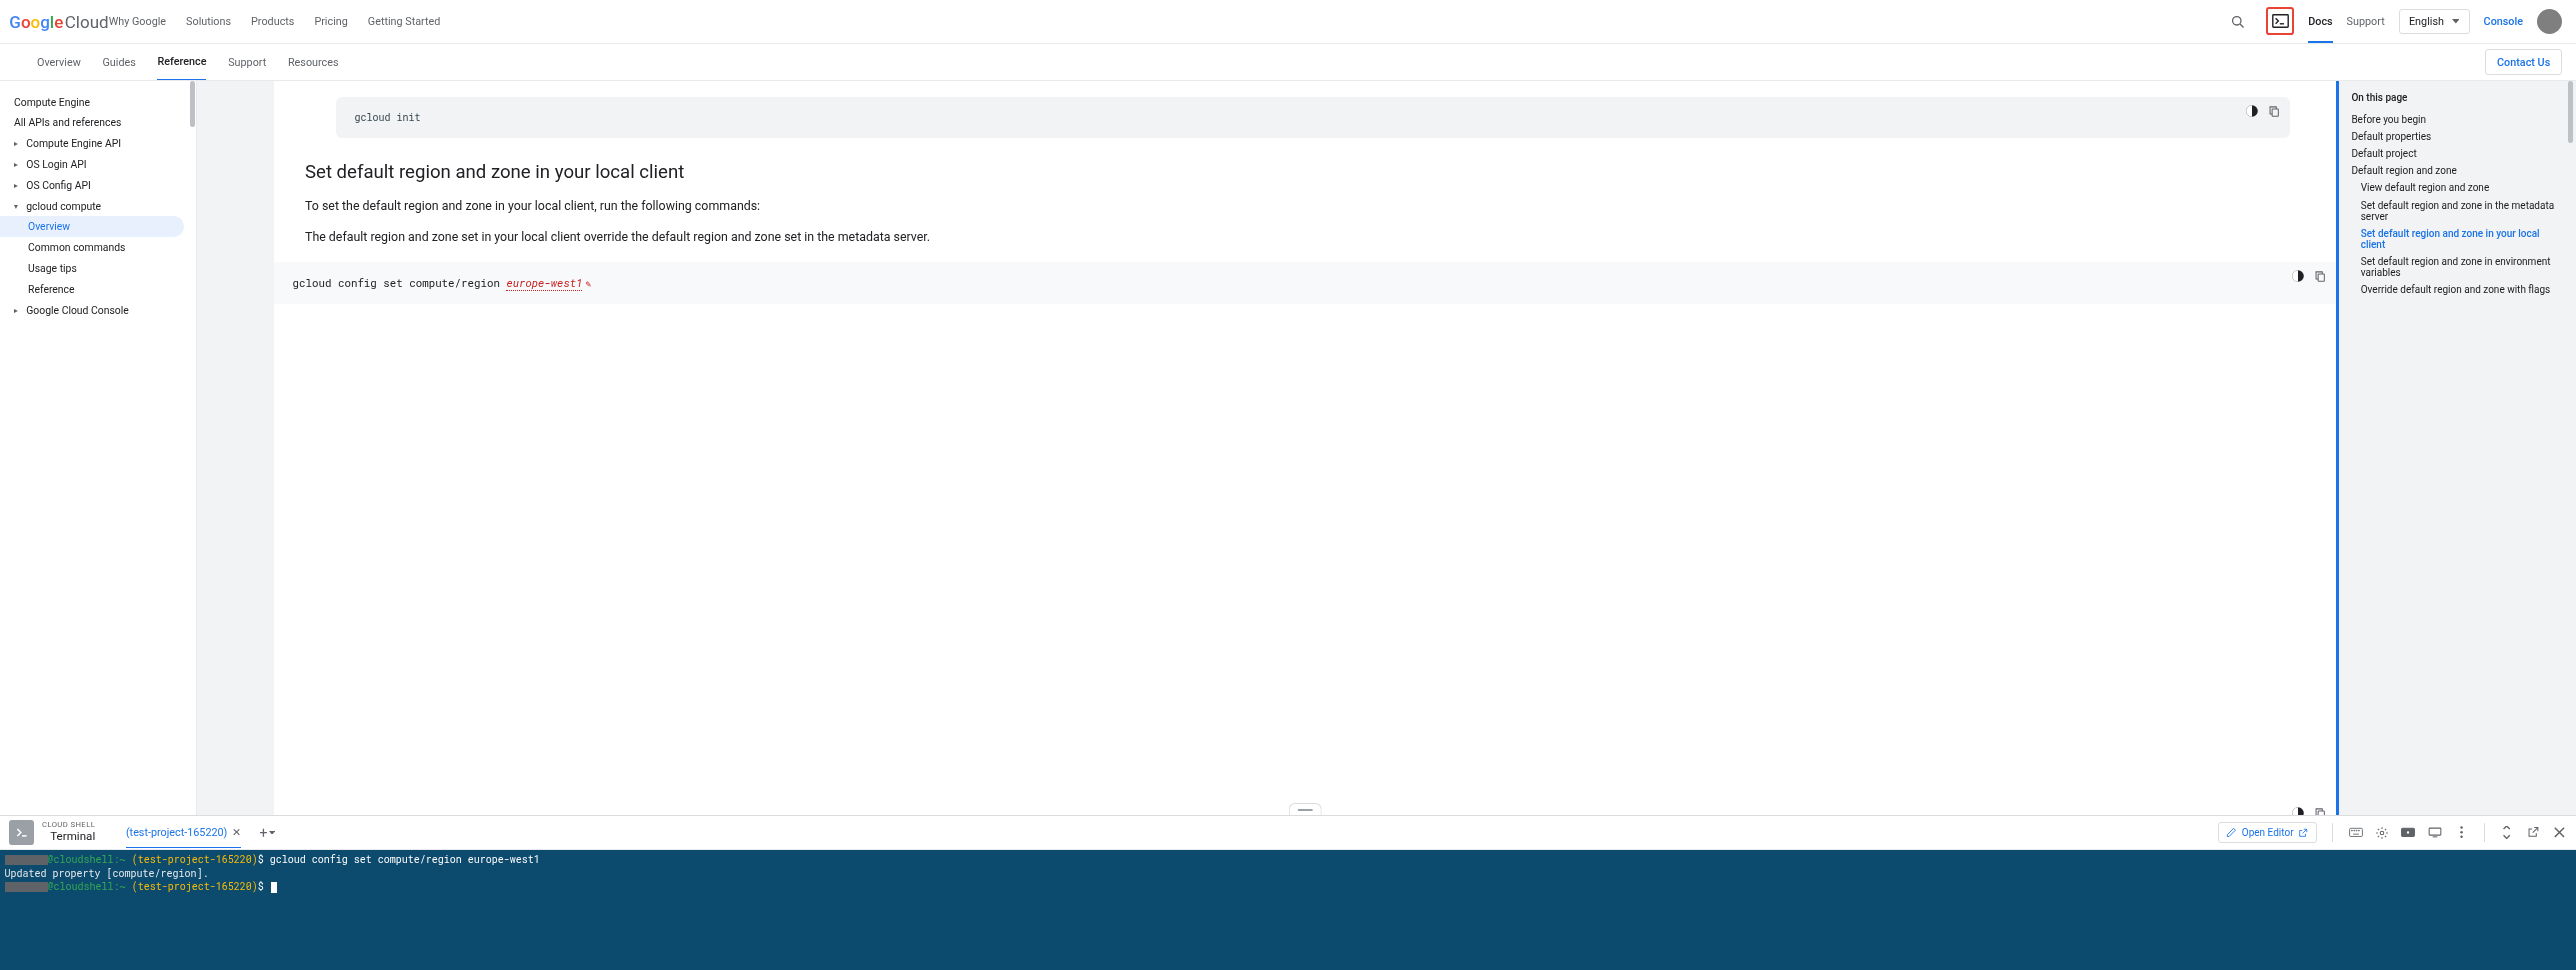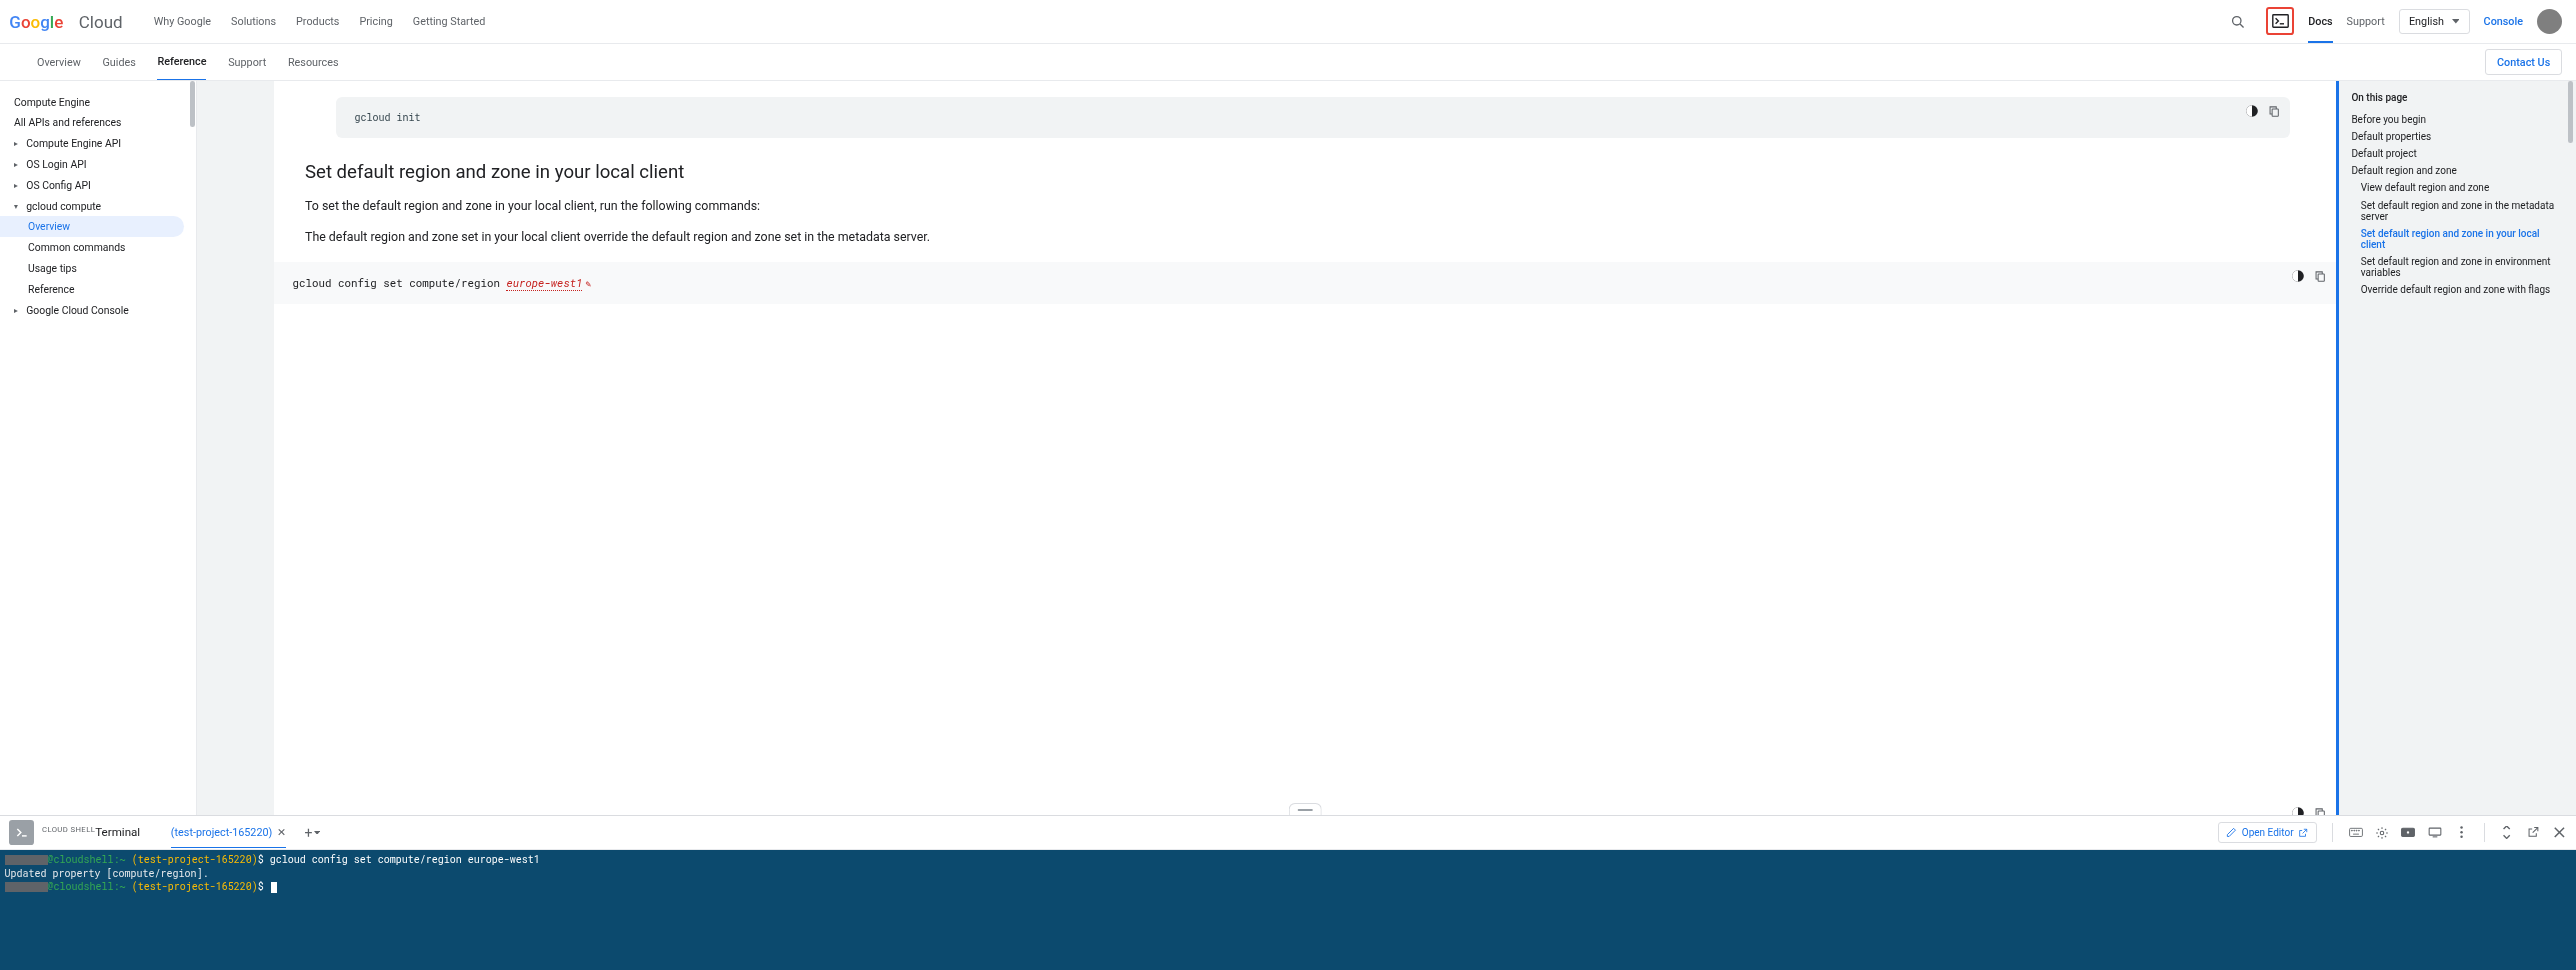--- a/index.html
+++ b/index.html
@@ -1,20 +1,20 @@
 <!DOCTYPE html>
 <html style="font-size:12.4px"><head>
 <meta charset="utf-8">
 <style>
 * { box-sizing: border-box; margin: 0; padding: 0; }
 body { font-family: "Google Sans", Roboto, Arial, sans-serif; font-size: 10.8px; color: #202124; background: #fff; overflow: hidden; }
 
 
 .top-header { height: 44px; display: flex; align-items: center; padding: 0 14px 0 9.3px; border-bottom: 0.8px solid #e8eaed; }
-.logo { display: flex; align-items: baseline; gap: 14px; margin-right: 31px; font-size: 17px; }
+.logo { display: flex; align-items: baseline; gap: 0; font-size: 17px; }
 .logo-g1 { color:#4285f4; } .logo-o1 { color:#ea4335; } .logo-o2 { color:#fbbc04; }
 .logo-g2 { color:#4285f4; } .logo-l { color:#34a853; } .logo-e { color:#ea4335; }
 .logo-cloud { color:#5f6368; font-weight: 400; margin-left: 1.5px;}
 .top-nav { display: flex; gap: 20px; }
 .top-nav-item { color:#5f6368; cursor:pointer; font-size:10.8px; }
 .top-right { margin-left:auto; display:flex; align-items:center; gap: 14px; }
 .icon-btn { width: 28px; height: 28px; display:flex; align-items:center; justify-content:center; cursor:pointer; border-radius: 3.1px;}
 .shell-highlight { border: 2.3px solid #ea4335; padding: 1.5px 3.1px; }
 .docs-link { color:#202124; font-weight:500; border-bottom: 2.3px solid #1a73e8; padding-bottom: 12.4px; margin-top: 14.7px;}
 .support-link { color:#5f6368; }
@@ -59,21 +59,21 @@
 .toc-item { padding: 3.1px 0; cursor:pointer; color:#202124; }
 .toc-item.sub { padding-left: 9.3px; }
 .toc-item.active { color:#1a73e8; font-weight:500; }
 .toc-scrollbar { position:absolute; right:3.1px; top:0; width:4.6px; height:100%; }
 .toc-scrollbar-thumb { position:absolute; top:0; width:4.6px; height:62px; background:#bdc1c6; border-radius:2.3px;}
 
 
 .cloud-shell { position:fixed; bottom:0; left:0; right:0; height: 155px; display:flex; flex-direction:column; border-top:0.8px solid #dadce0; background:#fff;}
 .shell-bar { height:34px; display:flex; align-items:center; padding: 0 9.3px; gap:7.7px; border-bottom:0.8px solid #e8eaed;}
 .shell-logo-box { width:25px; height:25px; background:#9aa0a6; border-radius:3.1px; display:flex; align-items:center; justify-content:center; color:#fff;}
-.shell-titles { display:flex; flex-direction:row; line-height:1.15; }
+.shell-titles { display:flex; flex-direction:column; line-height:1.15;text-align:right; }
 .shell-label { font-size:7.7px; color:#5f6368; letter-spacing:0.4px;}
 .shell-terminal-label { font-size:11.6px; color:#202124;}
 .shell-tab { color:#1a73e8; border-bottom: 1.5px solid #1a73e8; padding: 8.5px 0; margin-left: 23px; display:flex; align-items:center; gap:4.6px;}
 .shell-tab-close { color:#5f6368; cursor:pointer; font-size:10.8px;}
 .shell-add { color:#5f6368; margin-left: 10.8px; display:flex; align-items:center; gap:1.5px; cursor:pointer;}
 .shell-right { margin-left:auto; display:flex; align-items:center; gap:12.4px;}
 .open-editor-btn { border:0.8px solid #dadce0; border-radius:3.1px; padding:3.9px 7.7px; color:#1a73e8; display:flex; align-items:center; gap:4.6px; cursor:pointer; font-size:10px;}
 .shell-icon { color:#5f6368; cursor:pointer; width:14px; height:14px; display:flex; align-items:center; justify-content:center;}
 .shell-divider { width:0.8px; height:18.6px; background:#dadce0; margin: 0 3.1px;}
 .terminal-body { flex:1; background:#0c4a6e; color:#e8eaed; font-family:"Roboto Mono", monospace; font-size:10px; padding: 3.1px 4.6px; line-height:1.35;}

